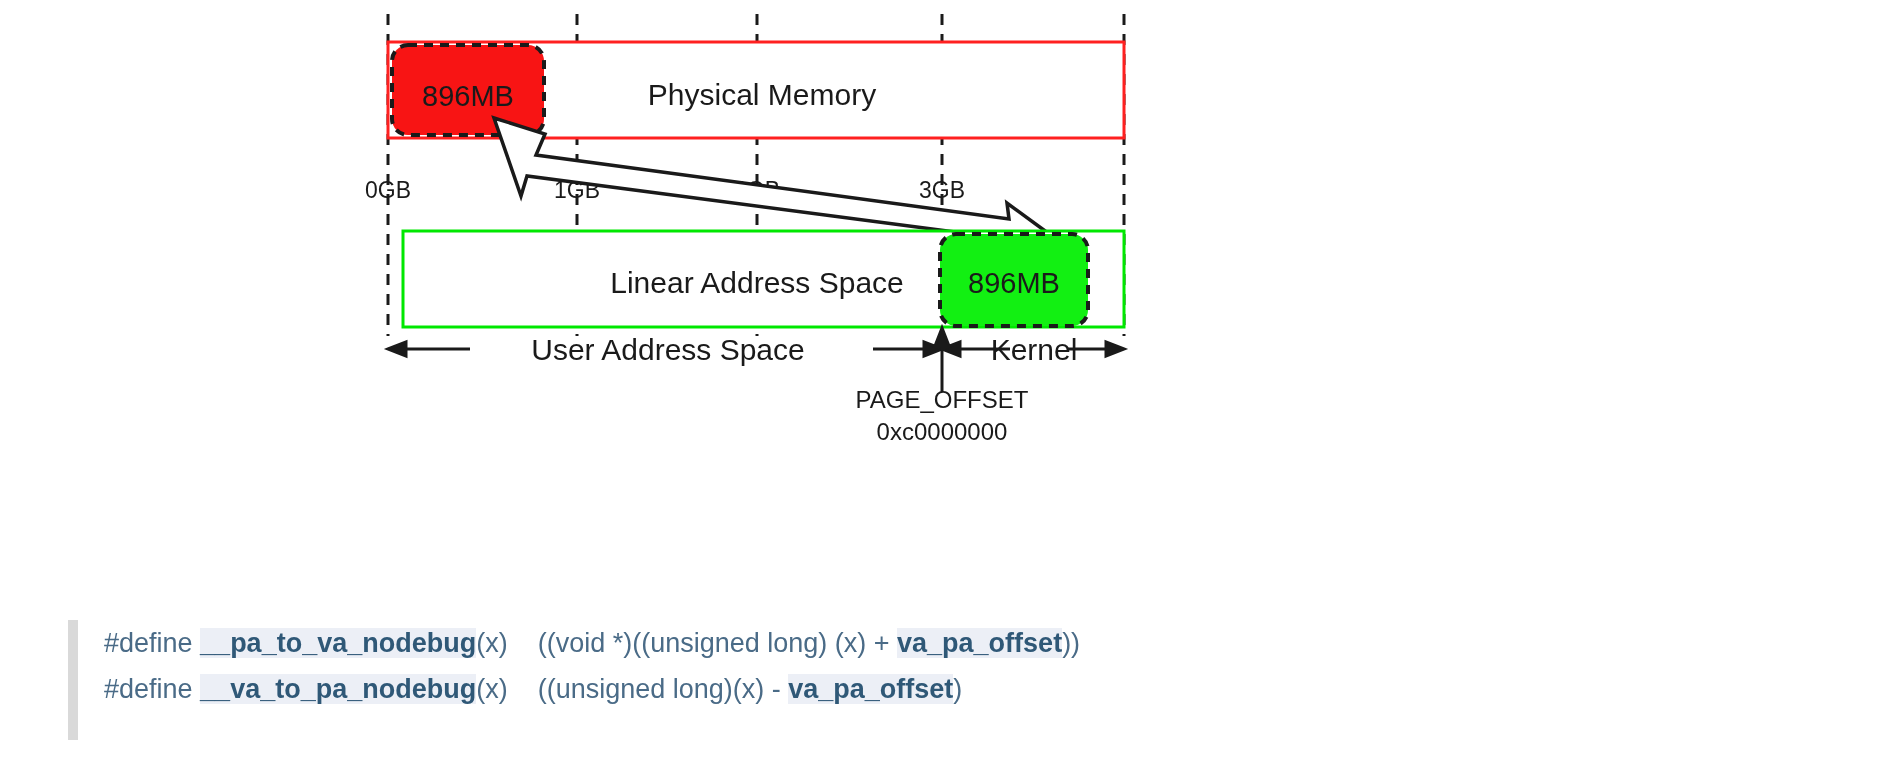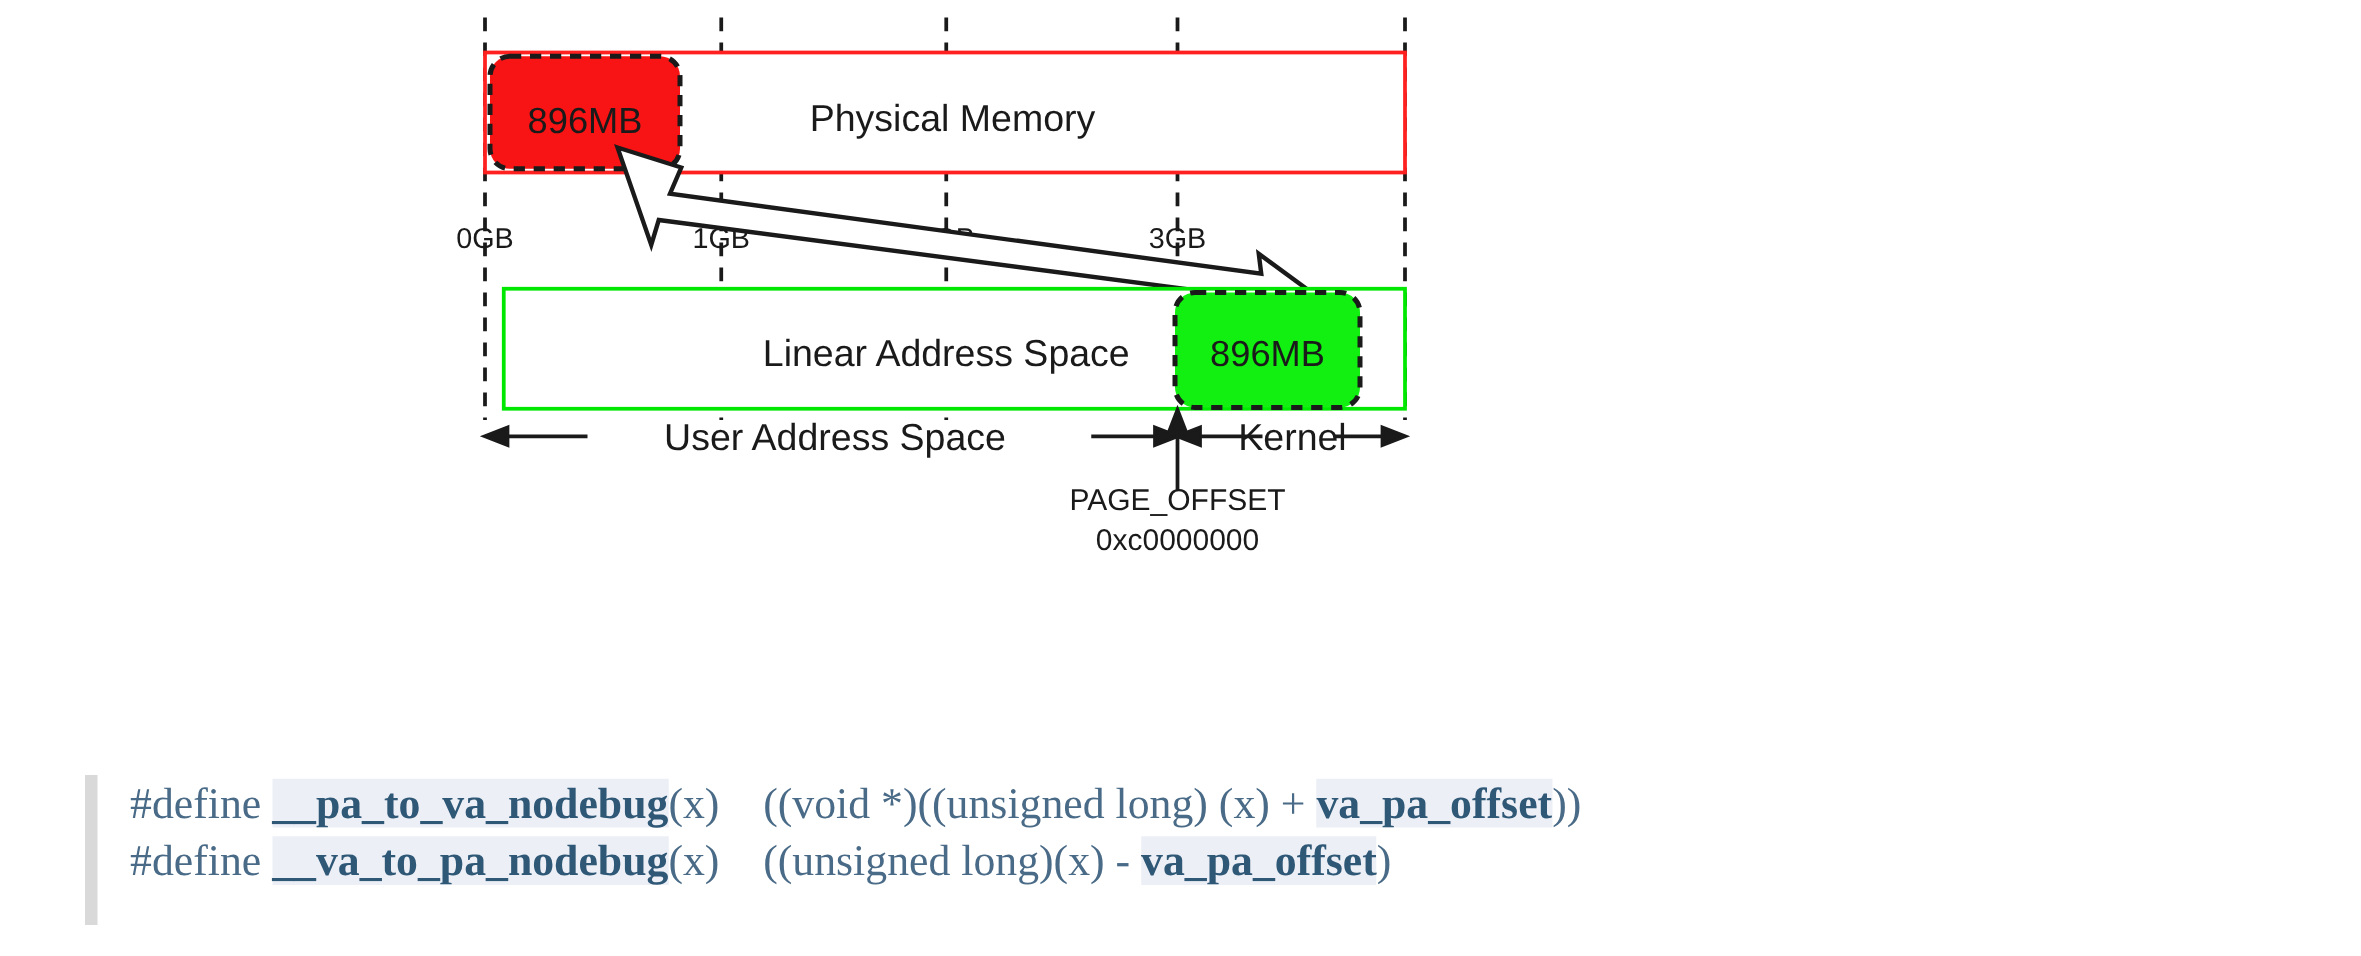--- a/index.html
+++ b/index.html
@@ -63,22 +63,22 @@
     align-items: stretch;
   }
   #code-gutter {
     width: 10px;
     background: #d9d9d9;
     flex: 0 0 10px;
   }
   #code-lines {
     flex: 1 1 auto;
     padding-left: 26px;
-    font-family: Liberation Serif, serif;
-    font-size: 35px;
+    font-family: Liberation Sans, sans-serif;
+    font-size: 27px;
     line-height: 46px;
     color: #4a6b87;
     white-space: pre;
     letter-spacing: 0px;
   }
   .code-line {
     white-space: pre;
   }
   .tok-plain {
     color: #4a6b87;

